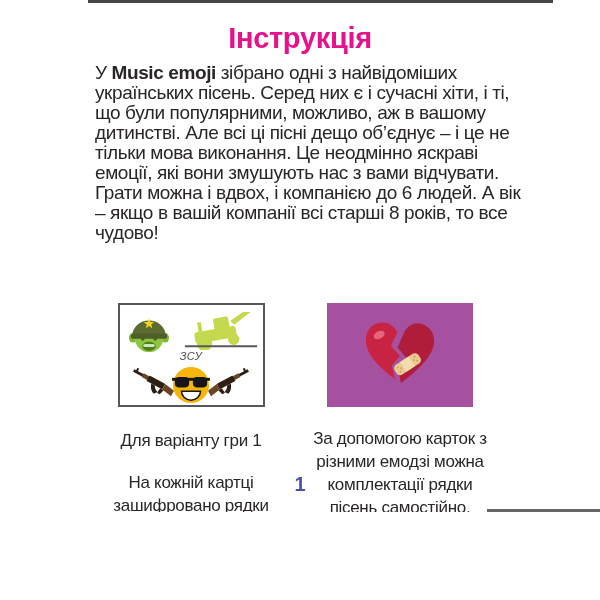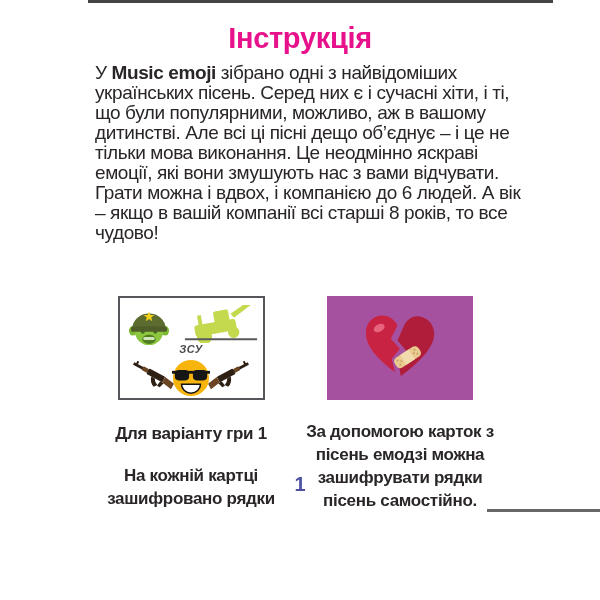--- a/index.html
+++ b/index.html
@@ -17,21 +17,21 @@
   .intro{
     position:absolute;top:63px;left:95px;width:432px;margin:0;
     font-size:19px;line-height:20px;letter-spacing:-0.4px;
   }
   .intro b{font-weight:bold;}
   .subtitle{
     position:absolute;top:267px;left:95px;margin:0;
     font-size:19px;font-weight:bold;letter-spacing:-0.4px;
   }
 
-  .cols{position:absolute;top:296px;left:98px;display:flex;gap:18px;font-weight:bold;}
+  .cols{position:absolute;top:303px;left:98px;display:flex;gap:18px;}
   .col{width:186px;display:flex;flex-direction:column;align-items:center;}
   .col2{width:196px;}
   .card{height:104px;box-sizing:border-box;flex:none;}
   .card-white{width:147px;background:#fff;border:2px solid #56575b;position:relative;}
   .card-purple{width:146px;background:var(--card-purple);display:flex;align-items:center;justify-content:center;}
 
   .soldier{position:absolute;left:8px;top:4px;}
   .tractor{position:absolute;right:3px;top:7px;}
   .zsu{
     position:absolute;top:45px;left:0;width:100%;text-align:center;
@@ -151,20 +151,20 @@
             <circle cx="43" cy="50" r="1.2" fill="#c8a365"></circle>
             <circle cx="43" cy="56" r="1.2" fill="#c8a365"></circle>
             <circle cx="46" cy="53" r="1.2" fill="#c8a365"></circle>
             <circle cx="67" cy="50" r="1.2" fill="#c8a365"></circle>
             <circle cx="67" cy="56" r="1.2" fill="#c8a365"></circle>
             <circle cx="64" cy="53" r="1.2" fill="#c8a365"></circle>
           </g>
         </svg>
       </div>
 
-      <p class="desc">За допомогою карток з пісень емодзі можна зашифрувати рядки пісень самостійно.</p>
+      <p class="desc">За допомогою карток з різними емодзі можна комплектації рядки пісень самостійно.</p>
     </div>
 
   </div>
 
   <div class="pagenum">1</div>
 
 </div>
 
 </body></html>

